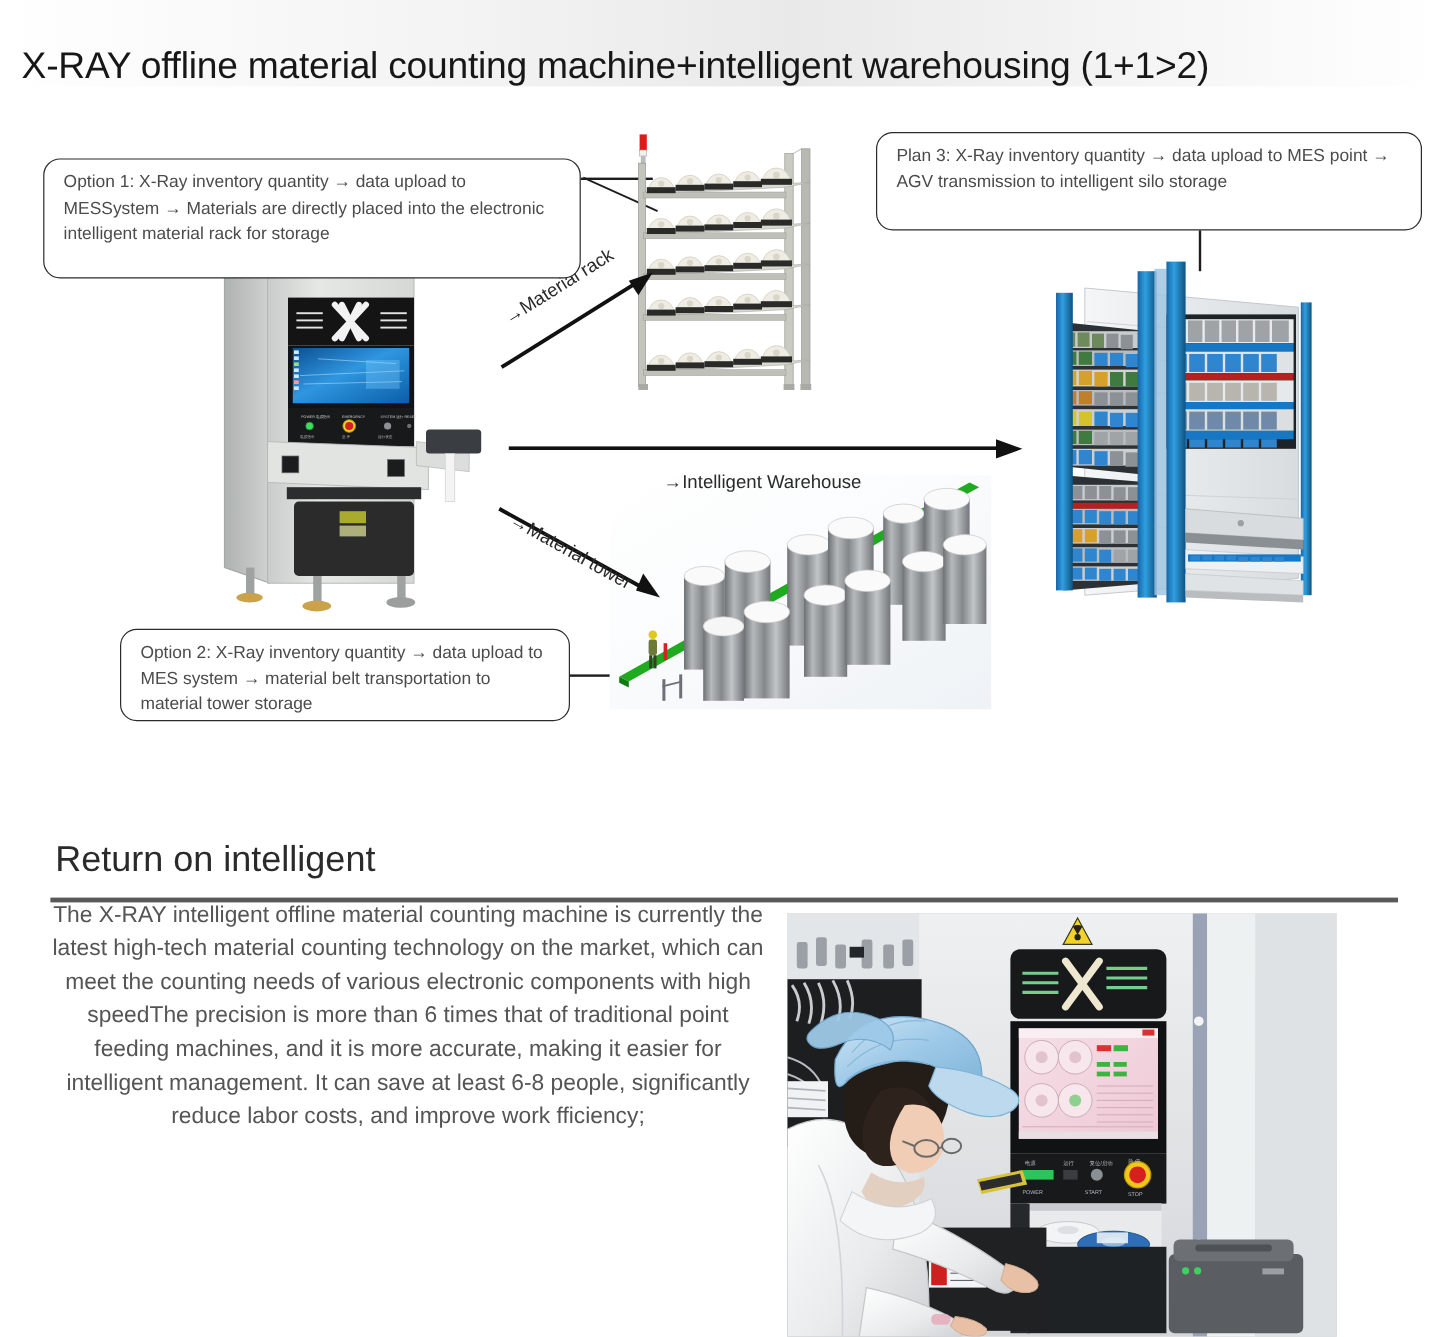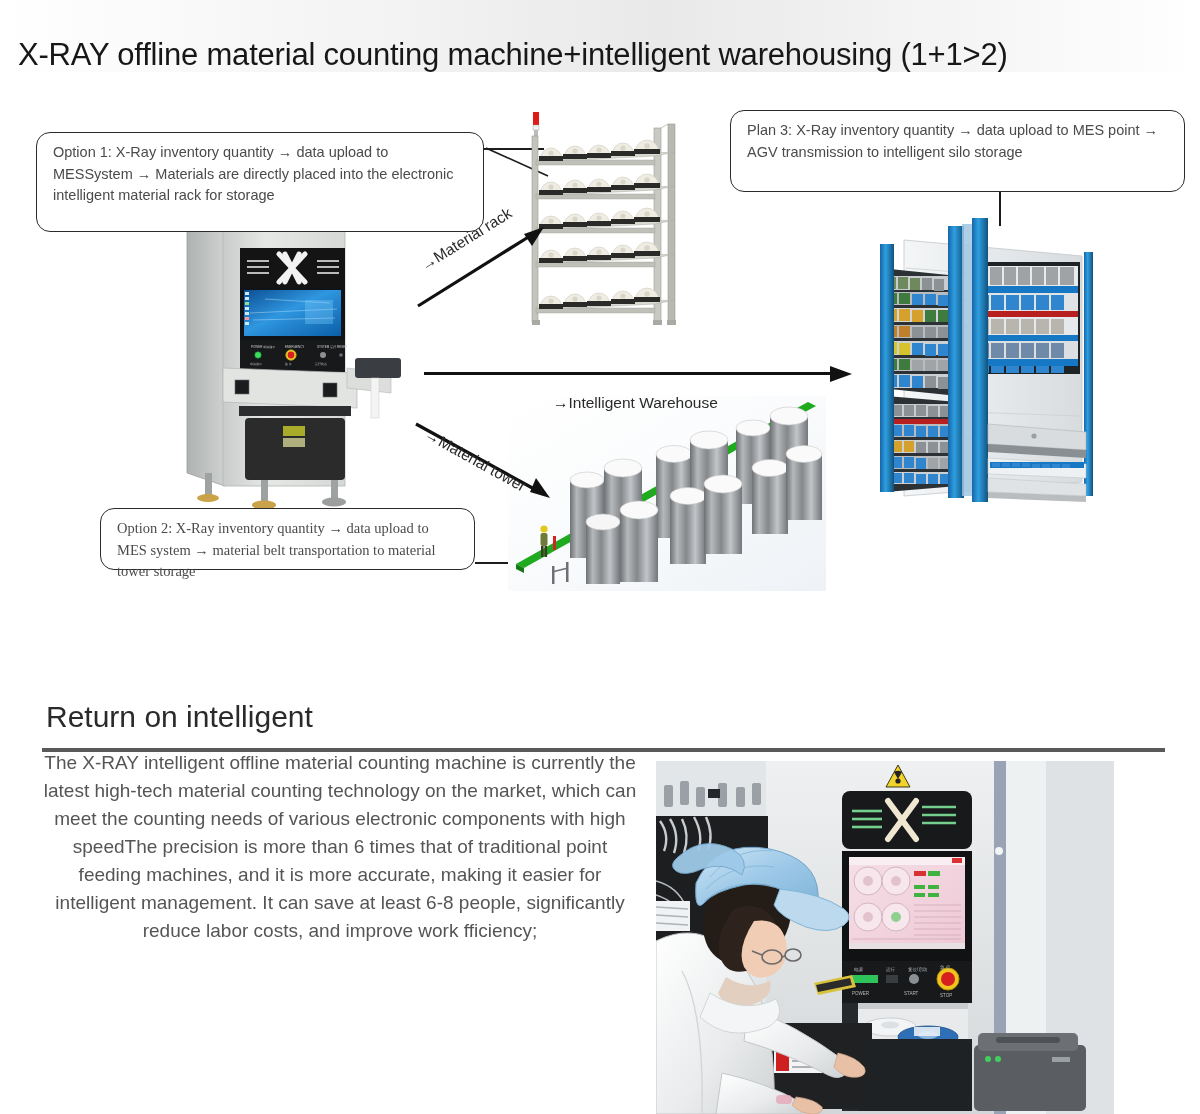--- a/index.html
+++ b/index.html
@@ -43,21 +43,21 @@
     border-radius: 14px;
     box-sizing: border-box;
     padding: 9px 13px 8px 16px;
     font-size: 14.5px;
     line-height: 21.5px;
     color: #4b4b4b;
     z-index: 30;
   }
   #callout-option1 { left: 36px;  top: 84px;  width: 448px; height: 100px; margin-top: 48px; }
   #callout-plan3   { left: 730px; top: 110px; width: 455px; height: 82px; }
-  #callout-option2 { left: 100px; top: 508px; width: 375px; height: 62px; font-family: Liberation Serif, serif; }
+  #callout-option2 { left: 100px; top: 524px; width: 375px; height: 77px; }
 
   
   .conn { position: absolute; background: #1d1d1d; z-index: 5; }
 
   
   .arrow-line { position: absolute; background: #111; z-index: 14; }
   .arrow-label {
     position: absolute;
     font-size: 15.5px;
     color: #2a2a2a;

